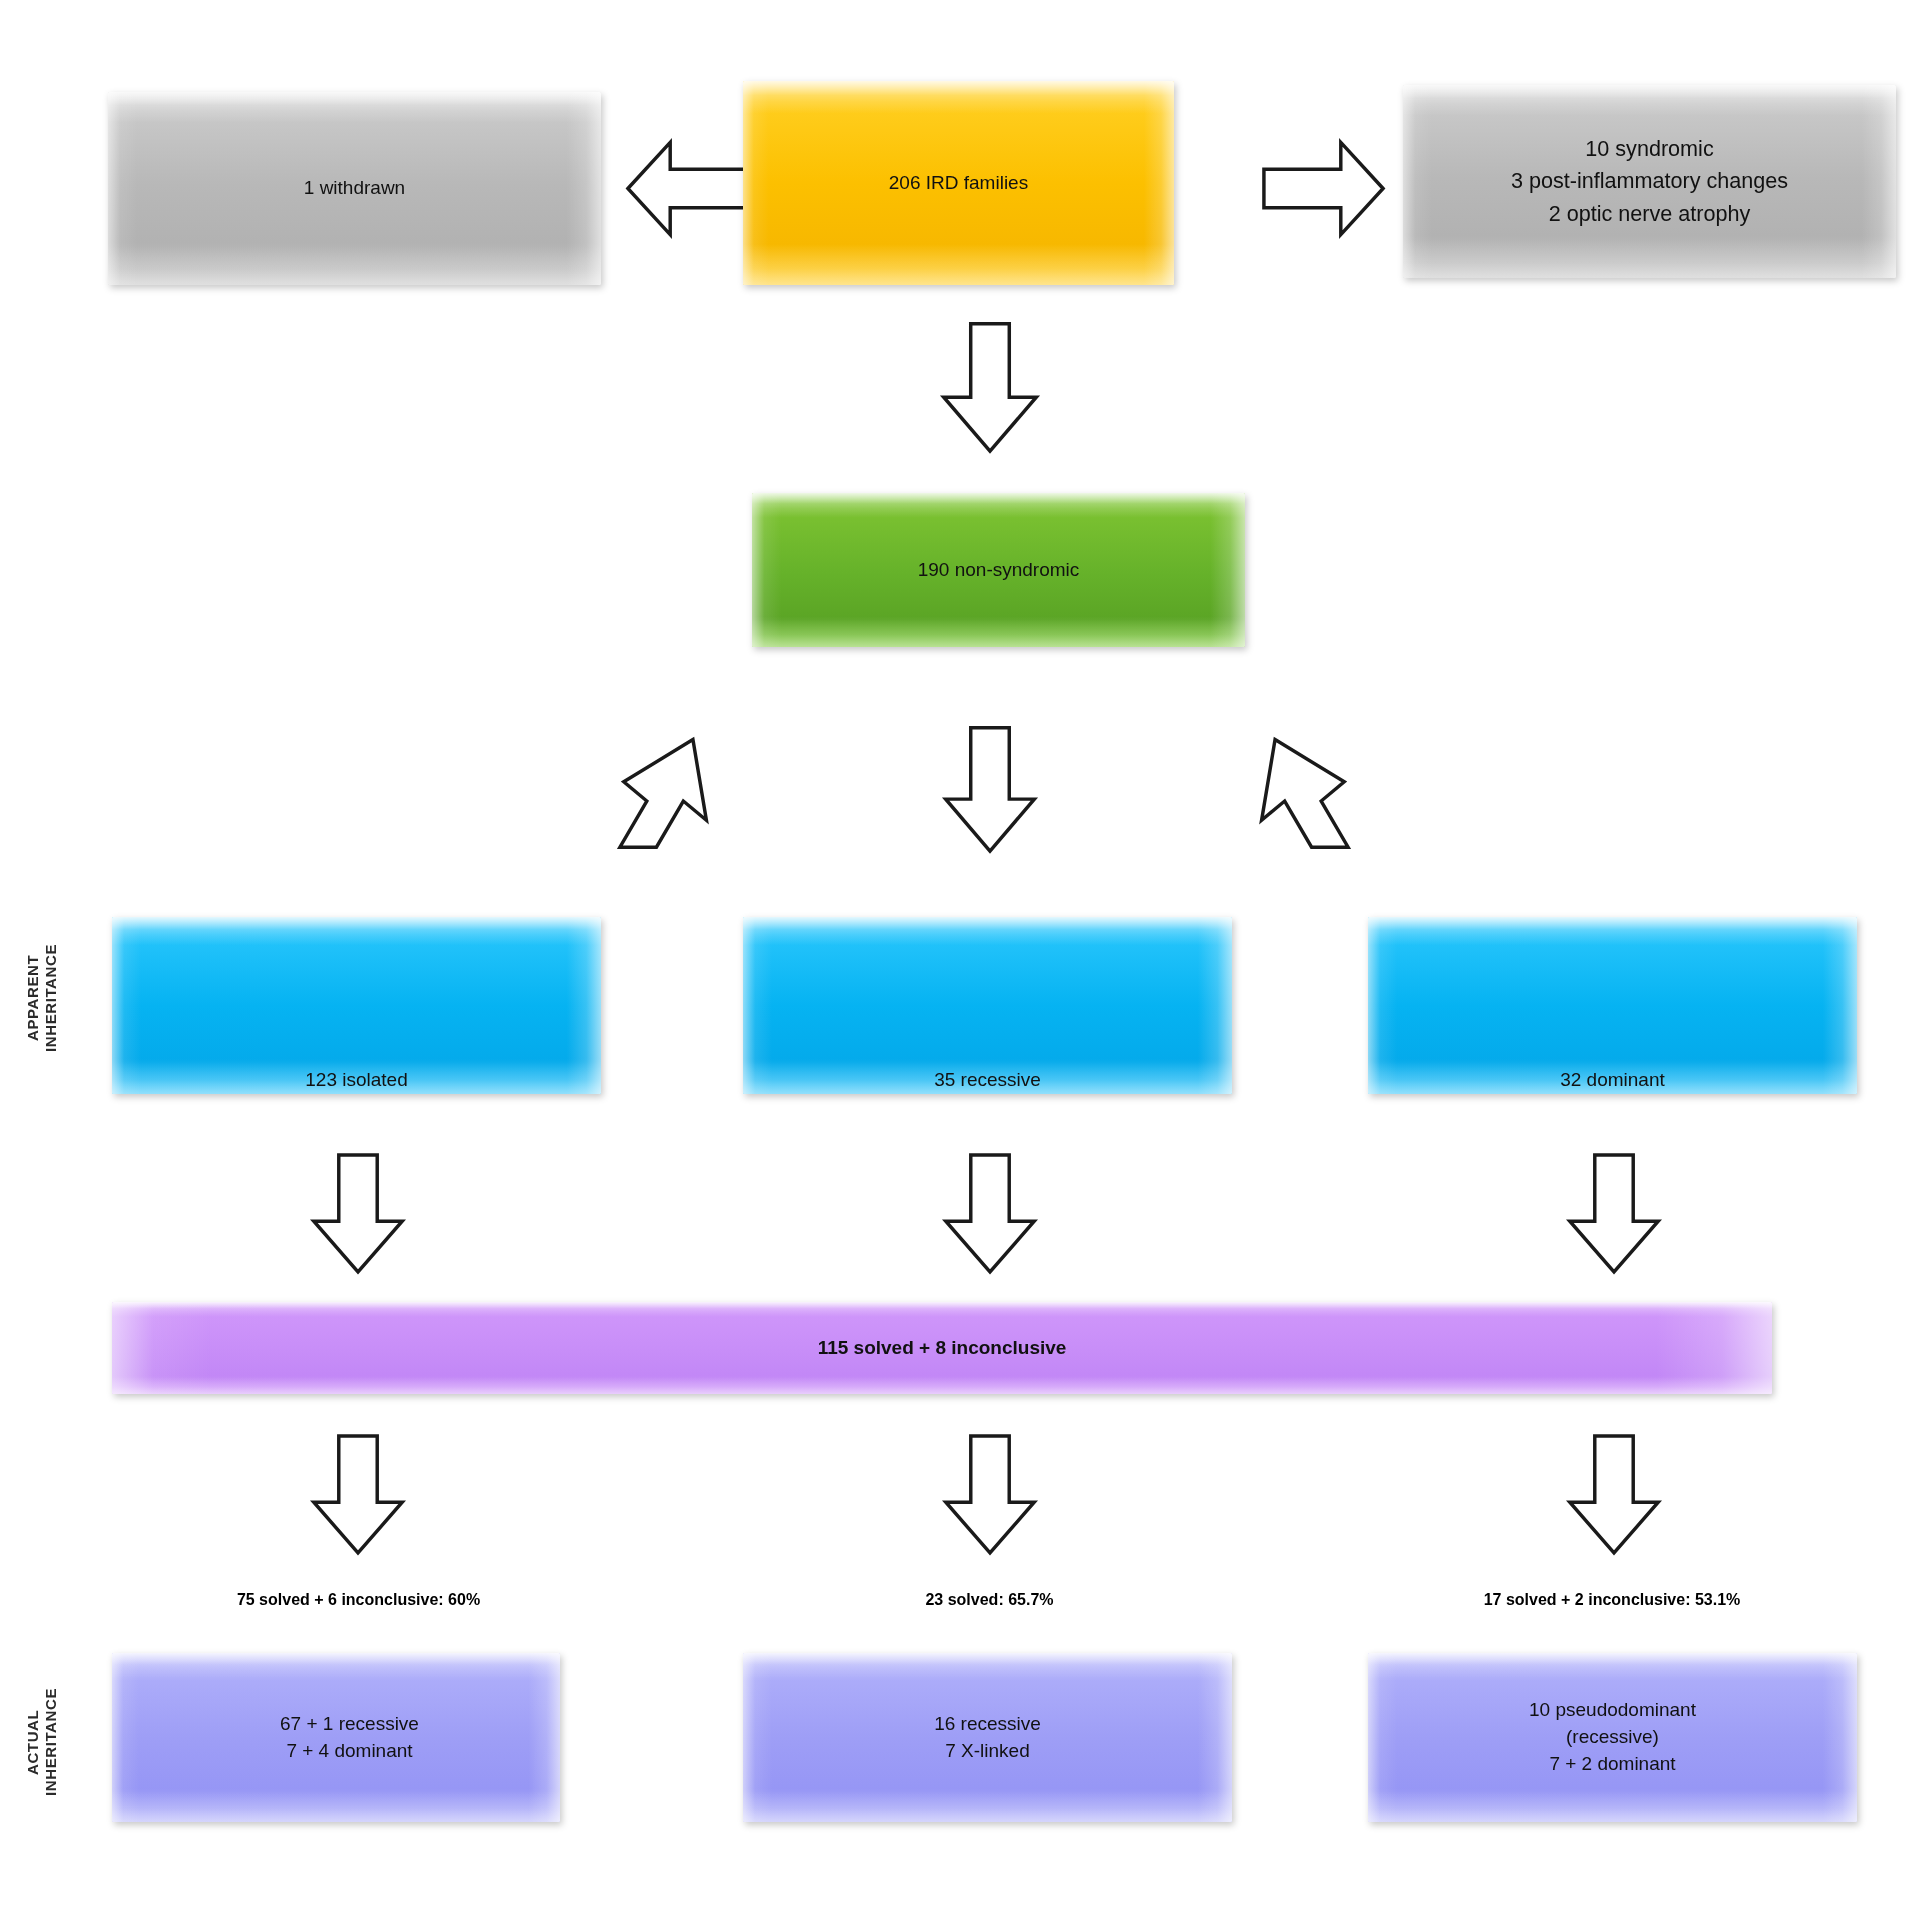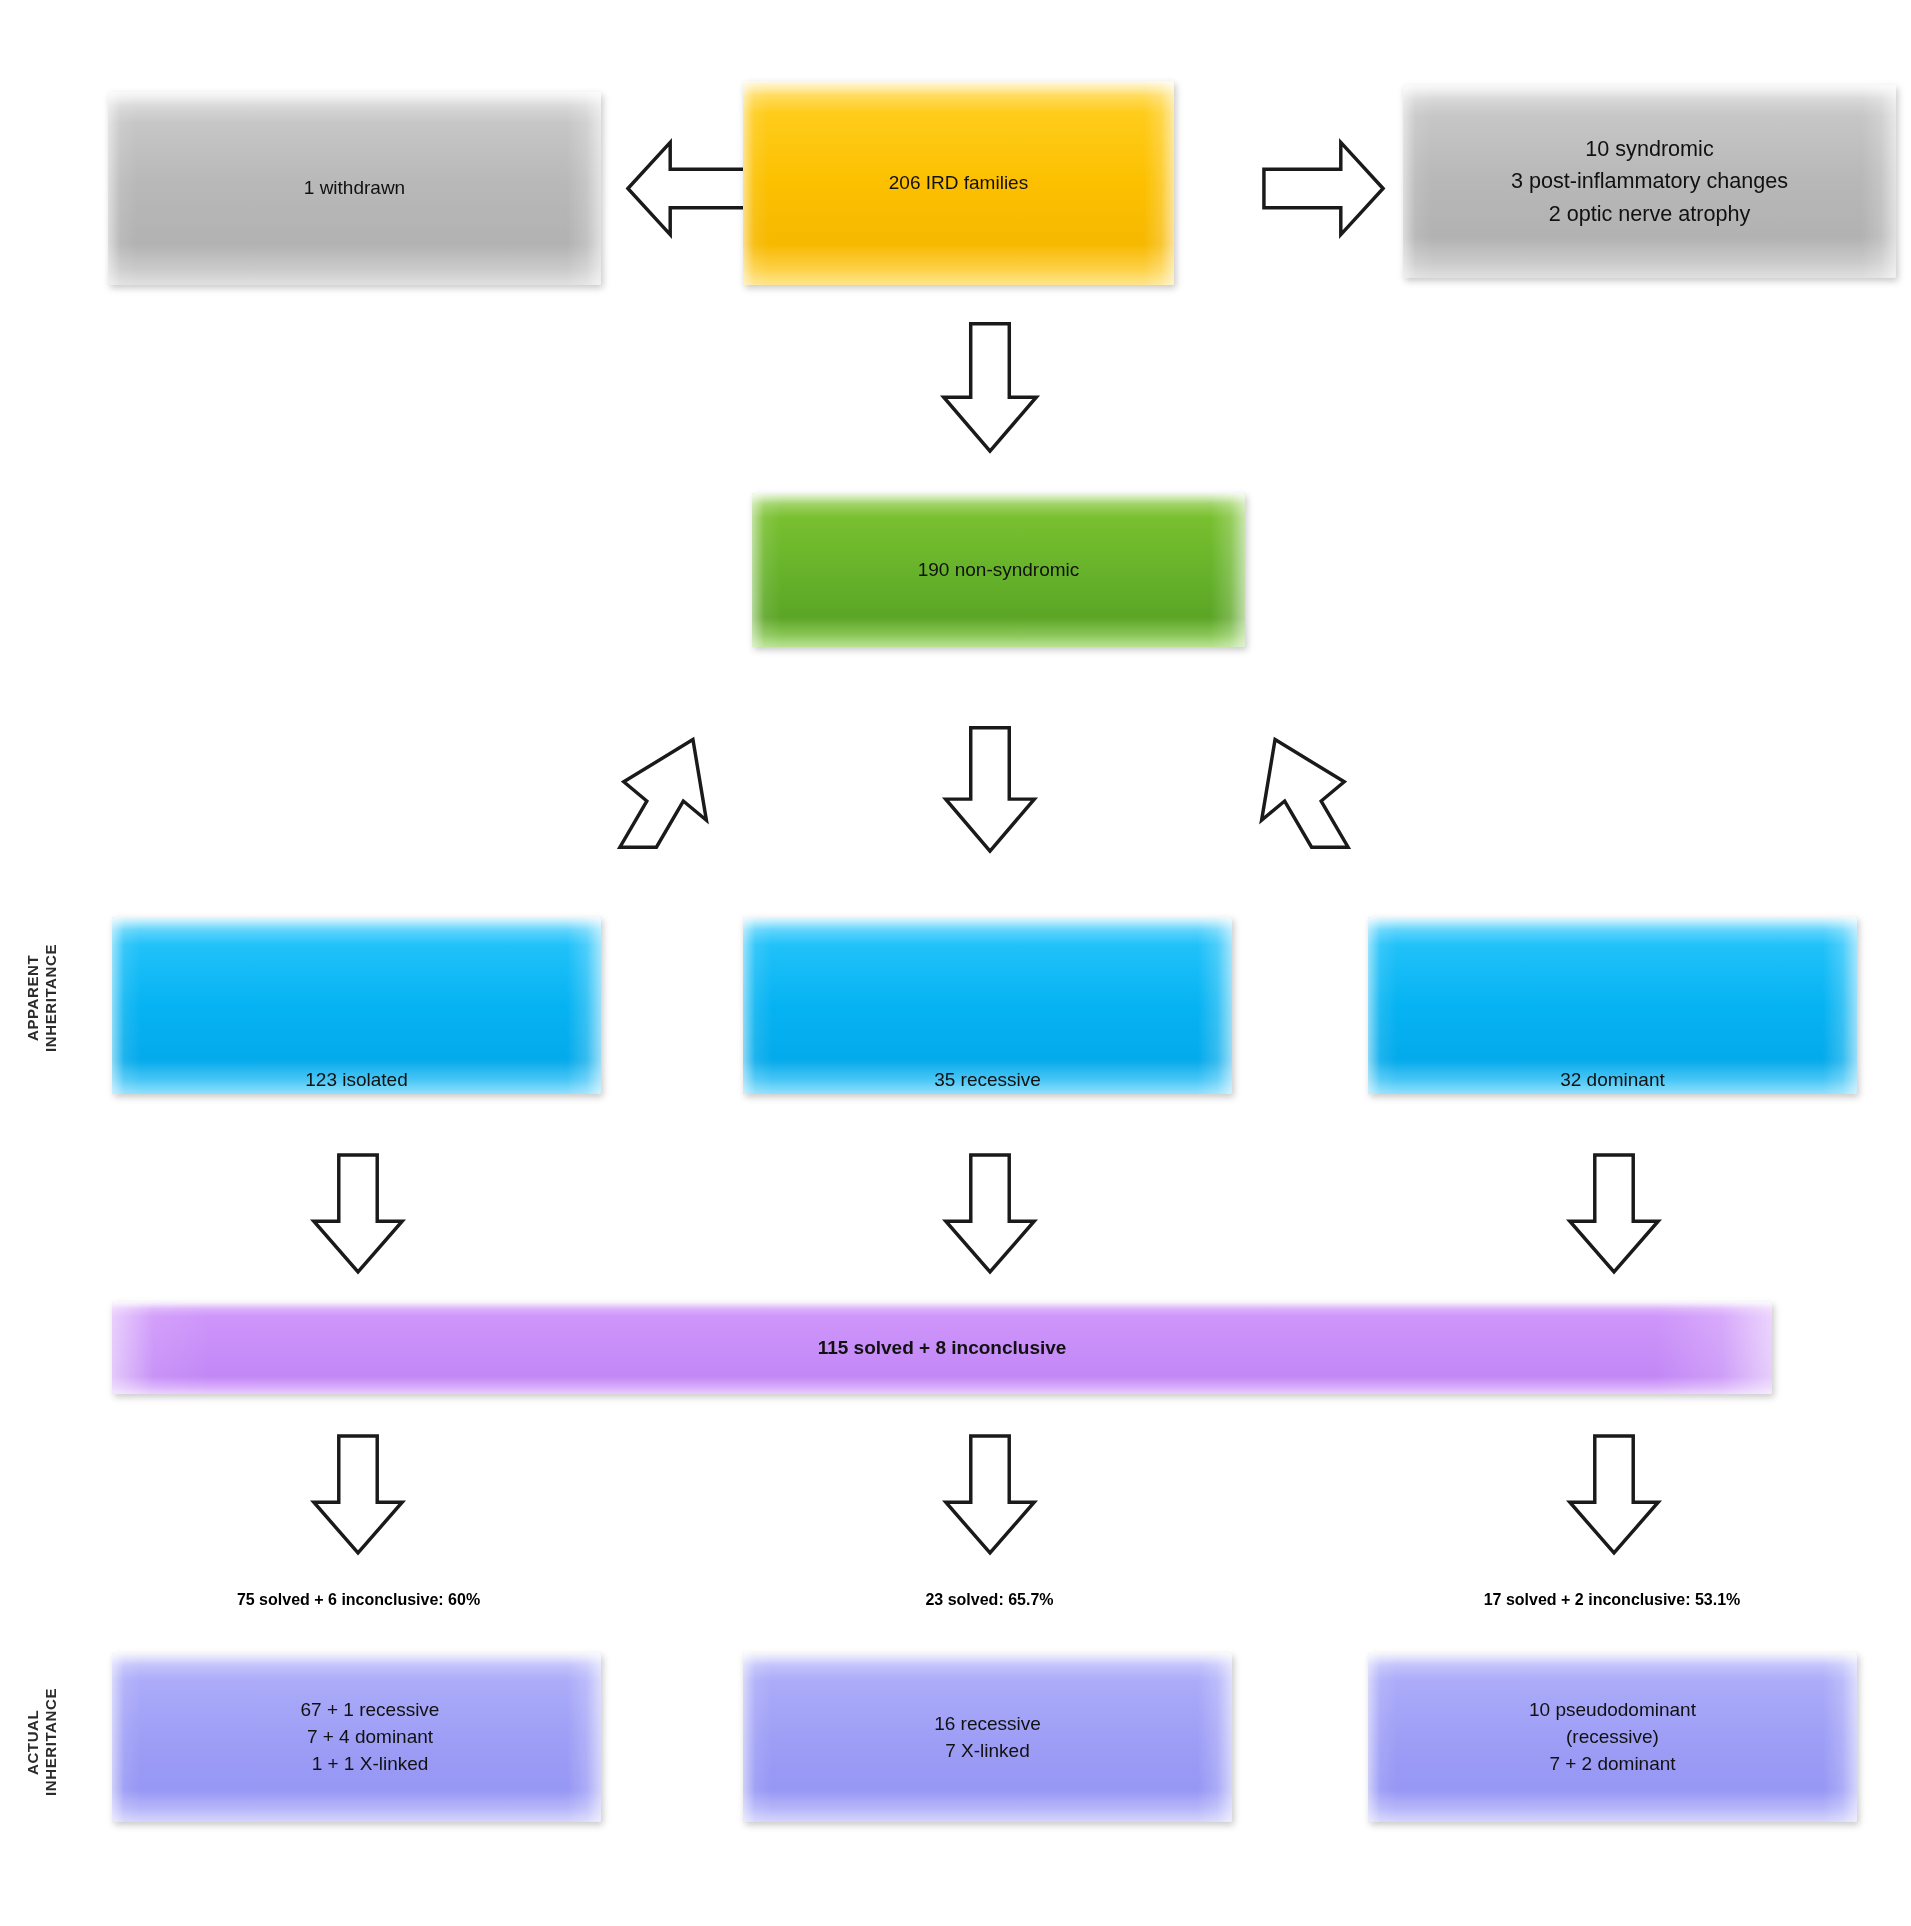--- a/index.html
+++ b/index.html
@@ -189,25 +189,24 @@
 
 <div class="abs stat" style="left:1329px;top:1591px;width:566px;text-align:center;">17 solved + 2 inconclusive: 53.1%</div>
 
 <div class="abs vlabel" style="left:19px;top:1656px;width:46px;height:173px;display:flex;align-items:center;justify-content:center;">
   <span style="display:block;">
     <span style="display:block;">ACTUAL</span>
     <span style="display:block;">INHERITANCE</span>
   </span>
 </div>
 
-<div class="box bevel peri shadow" style="left:112px;top:1653px;width:489px;height:169px;padding-left:27px;">
+<div class="box bevel peri shadow" style="left:112px;top:1653px;width:448px;height:169px;padding-left:27px;">
   <div class="inner">
     <div class="t-lg">67 + 1 recessive</div>
     <div class="t-lg">7 + 4 dominant</div>
-    <div class="t-lg">1 + 1 X-linked</div>
   </div>
 </div>
 
 <div class="box bevel peri shadow" style="left:743px;top:1653px;width:489px;height:169px;">
   <div class="inner">
     <div class="t-lg">16 recessive</div>
     <div class="t-lg">7 X-linked</div>
   </div>
 </div>
 

